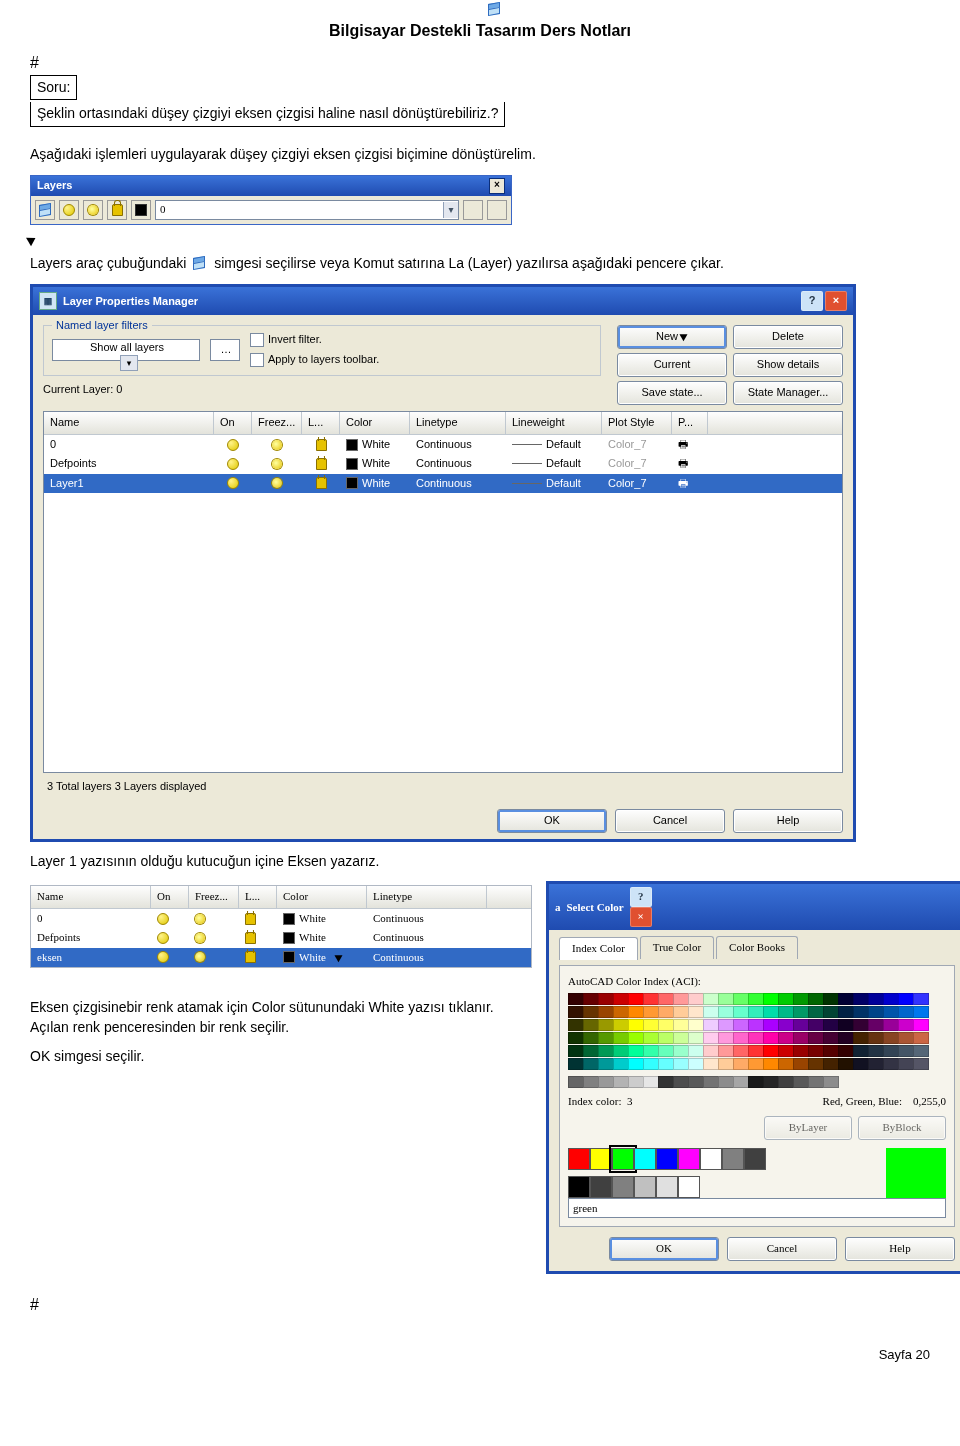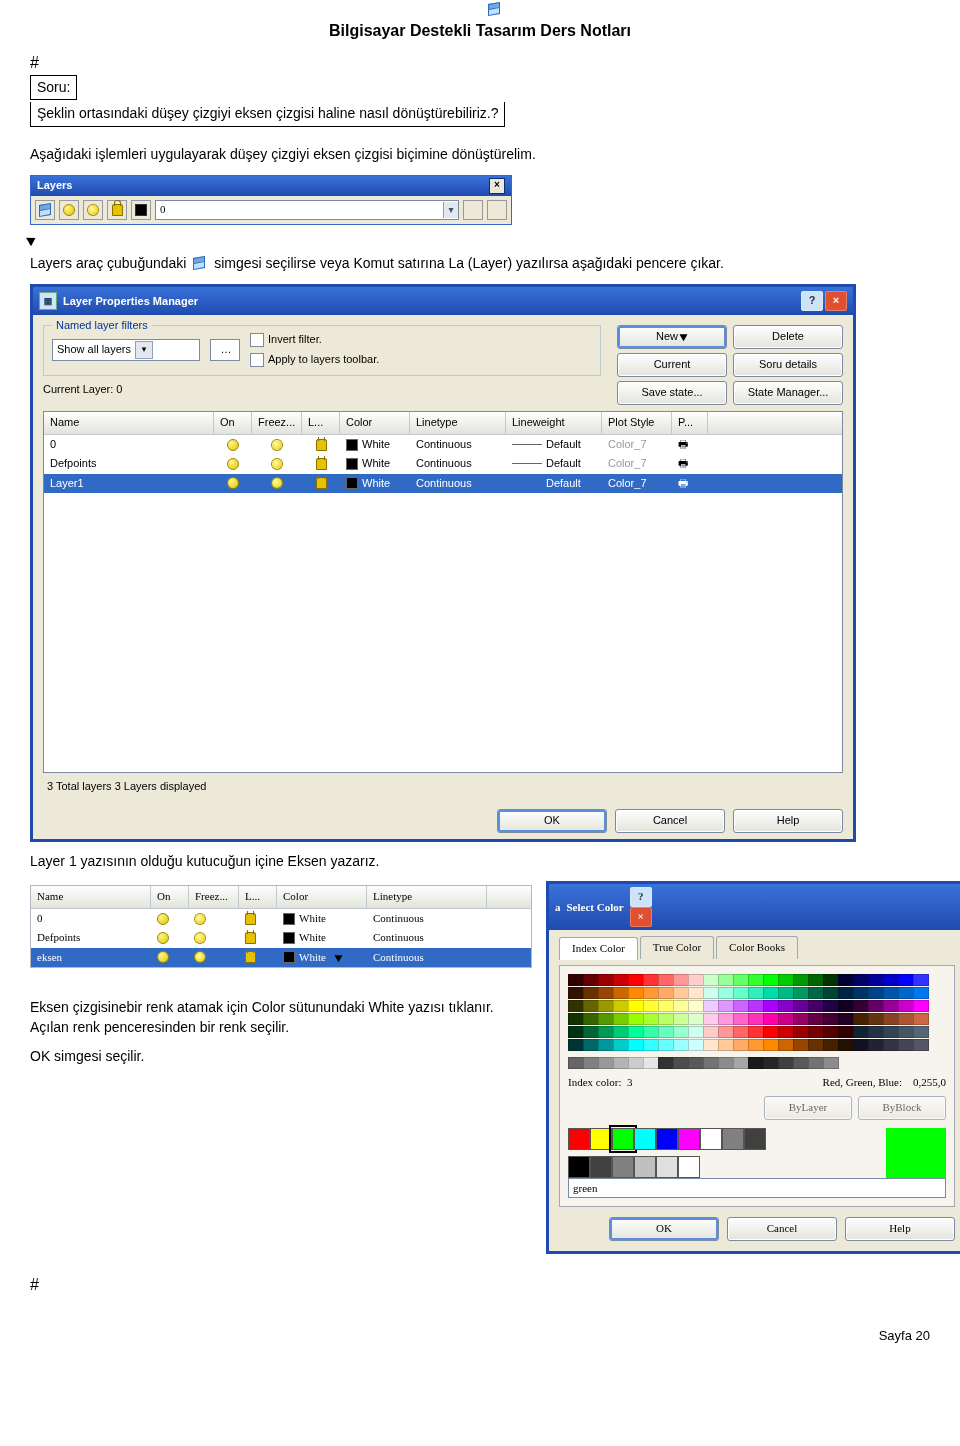--- a/index.html
+++ b/index.html
@@ -31,21 +31,21 @@
 
 .lpm-win { border:3px solid #1f4bb0; width:820px; background:#ece9d8; font-family:Tahoma,Arial; font-size:11px; margin-top:8px; }
 .lpm-win .tb { background:linear-gradient(#3a72d8,#1f4bb0); color:#fff; font-weight:bold; padding:4px 6px; display:flex; align-items:center; gap:6px; }
 .lpm-win .tb .ti { width:16px; height:16px; background:#cfe5f5; border:1px solid #6a8; display:flex; align-items:center; justify-content:center; font-size:9px; color:#246; }
 .lpm-win .tb .wbtns { margin-left:auto; display:flex; gap:2px; }
 .wbtn { width:20px; height:18px; border:1px solid #fff4; background:#cde3f7; border-radius:2px; text-align:center; font-size:11px; line-height:16px; color:#234; }
 .wbtn.close { background:#e05030; color:#fff; }
 .lpm-body { padding:10px 10px 8px 10px; }
 .fs { border:1px solid #c0c8d0; padding:6px 8px 8px 8px; margin-bottom:4px; display:flex; align-items:center; gap:10px; position:relative; }
 .fs .legend { position:absolute; top:-8px; left:8px; background:#ece9d8; padding:0 4px; color:#003399; font-size:11px; }
-.combo { height:20px; border:1px solid #7a8aa0; background:#fff; display:flex; align-items:center; padding:0 2px 0 4px; font-size:11px; }
+.combo { height:20px; border:1px solid #7a8aa0; background:#fff; display:flex; align-items:center; padding:0 2px 0 4px; font-size:11px;flex-direction:column; }
 .combo .chev { width:16px; height:16px; background:#e3e7ef; border:1px solid #90a0b8; margin-left:4px; text-align:center; font-size:9px; line-height:14px; }
 .btn-xp { height:22px; min-width:92px; border:1px solid #7a8aa0; background:linear-gradient(#fefefe,#e4e4dc); border-radius:3px; font-size:11px; padding:0 8px; text-align:center; line-height:20px; box-shadow:0 0 0 1px #fff inset; }
 .btn-xp.focus { box-shadow:0 0 0 2px #5a8fe0 inset; }
 .chkline { display:flex; align-items:center; gap:4px; }
 .chkbox { width:12px; height:12px; border:1px solid #7a8aa0; background:#fff; }
 .curlabel { margin-top:6px; }
 .lpm-grid { background:#fff; border:1px solid #7a8aa0; margin-top:6px; height:360px; overflow:hidden; }
 .ghead { display:flex; background:linear-gradient(#fefefe,#e3e3db); border-bottom:1px solid #c0c8d0; }
 .ghead .gc { padding:3px 6px; border-right:1px solid #c0c8d0; font-size:11px; box-sizing:border-box; }
 .grow { display:flex; align-items:center; }
@@ -163,21 +163,21 @@
                 <span>Apply to layers toolbar.</span>
               </div>
           </div>
         </div>
         <div class="curlabel">Current Layer:  0</div>
       </div>
       <div style="display:grid; grid-template-columns:auto auto; gap:4px 6px;">
         <div class="btn-xp focus"><span>New</span> <span class="cursor-small"></span></div>
         <div class="btn-xp">Delete</div>
         <div class="btn-xp">Current</div>
-        <div class="btn-xp">Soru details</div>
+        <div class="btn-xp">Show details</div>
         <div class="btn-xp">Save state...</div>
         <div class="btn-xp">State Manager...</div>
       </div>
     </div>
 
     <div class="lpm-grid">
       <div class="ghead">
         <div class="gc c-name">Name</div>
         <div class="gc c-on">On</div>
         <div class="gc c-fr">Freez...</div>
@@ -322,20 +322,21 @@
         <div class="wbtn close">×</div>
       </div>
     </div>
     <div class="sc-body">
       <div class="tabs">
         <div class="tab active">Index Color</div>
         <div class="tab">True Color</div>
         <div class="tab">Color Books</div>
       </div>
       <div class="tab-panel">
+        <div class="aci-label">AutoCAD Color Index (ACI):</div>
         <div class="pal" id="pal-top">
             <div class="cell" style="background:#330000"></div>
             <div class="cell" style="background:#660000"></div>
             <div class="cell" style="background:#990000"></div>
             <div class="cell" style="background:#cc0000"></div>
             <div class="cell" style="background:#ff0000"></div>
             <div class="cell" style="background:#ff3333"></div>
             <div class="cell" style="background:#ff6666"></div>
             <div class="cell" style="background:#ff9999"></div>
             <div class="cell" style="background:#ffcccc"></div>

